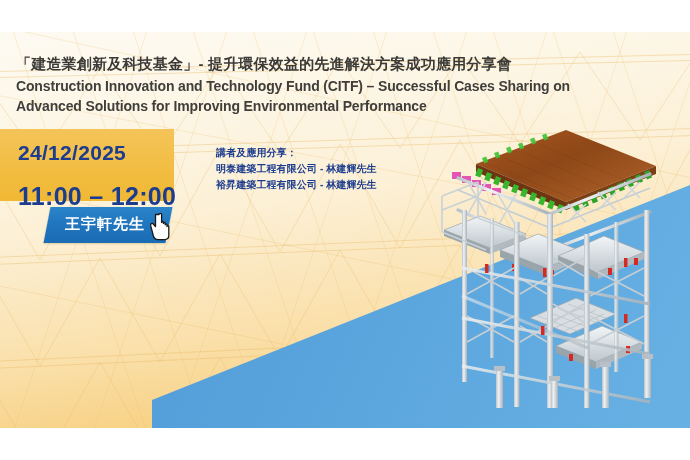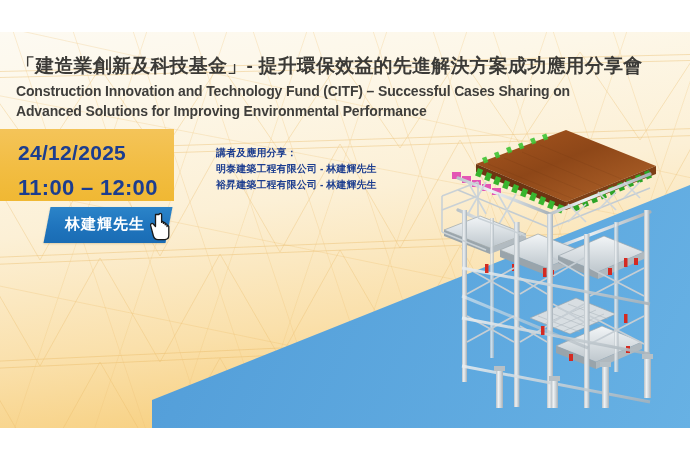--- a/index.html
+++ b/index.html
@@ -47,21 +47,21 @@
     width: 690px; height: 32px; background: #ffffff;
   }
 
   
   .title-wrap {
     position: absolute;
     left: 16px; top: 54px;
     width: 655px;
   }
   .title-zh {
-    font-size: 19px;
+    font-size: 15px;
     font-weight: bold;
     color: #3b3a37;
     letter-spacing: 0.2px;
     white-space: nowrap;
     line-height: 1.28;
   }
   .title-en {
     margin-top: 4px;
     font-size: 14px;
     font-weight: bold;
@@ -81,22 +81,22 @@
     position: absolute;
     left: 18px; top: 142px;
     font-size: 21px;
     font-weight: bold;
     color: #1c3d8f;
     letter-spacing: 0.3px;
     line-height: 1.0;
   }
   .time-line {
     position: absolute;
-    left: 18px; top: 177px;
-    font-size: 22px;
+    left: 18px; top: 184px;
+    font-size: 25px;
     font-weight: bold;
     color: #1c3d8f;
     letter-spacing: 0.3px;
     line-height: 1.0;
   }
 
   
   .reg-btn {
     position: absolute;
     left: 47px; top: 207px;
@@ -415,21 +415,21 @@
       <div>Construction Innovation and Technology Fund (CITF) – Successful Cases Sharing on</div>
       <div>Advanced Solutions for Improving Environmental Performance</div>
     </div>
   </div>
 
   <div class="date-panel"></div>
   <div class="date-line">24/12/2025</div>
   <div class="time-line">11:00 – 12:00</div>
 
   <div class="reg-btn"></div>
-  <div class="reg-btn-label">林建輝先生</div>
+  <div class="reg-btn-label">王宇軒先生</div>
   <svg class="hand-cursor" viewBox="0 0 26 30">
     <path d="M7.5 2.5 L7.5 14.5 L5.5 12.2 C4.2 10.8 2.3 11.6 2.6 13.4
              L5.4 24.0 C6.0 26.3 7.6 27.6 10.0 27.6 L16.6 27.6
              C19.2 27.6 20.8 26.0 20.8 23.6 L20.8 14.6
              C20.8 13.4 19.0 13.4 19.0 14.6 L19.0 12.8
              C19.0 11.6 17.2 11.6 17.2 12.8 L17.2 11.4
              C17.2 10.2 15.4 10.2 15.4 11.4 L15.4 10.4
              C15.4 9.2 13.6 9.2 13.6 10.4 L13.6 2.5
              C13.6 1.0 11.0 1.0 11.0 2.5 Z" fill="#ffffff" stroke="#1a1a1a" stroke-width="1.3" stroke-linejoin="round"></path>
   </svg>

